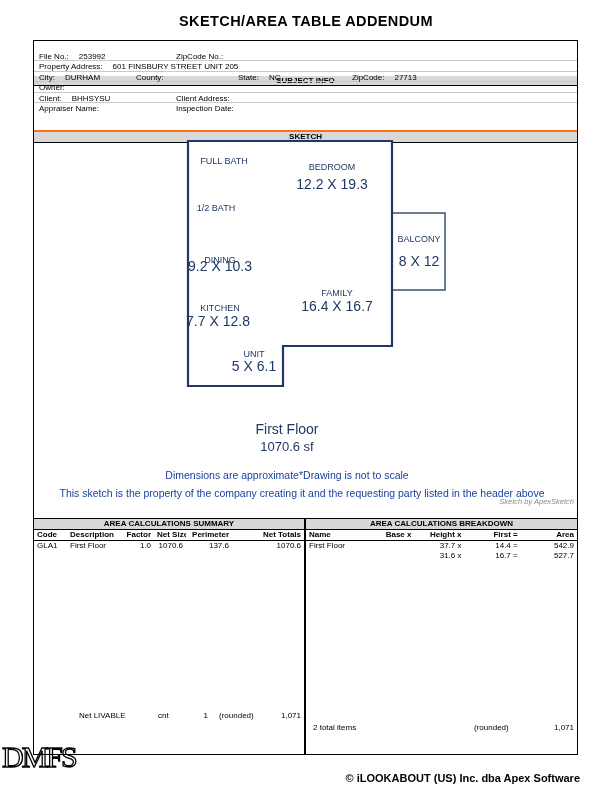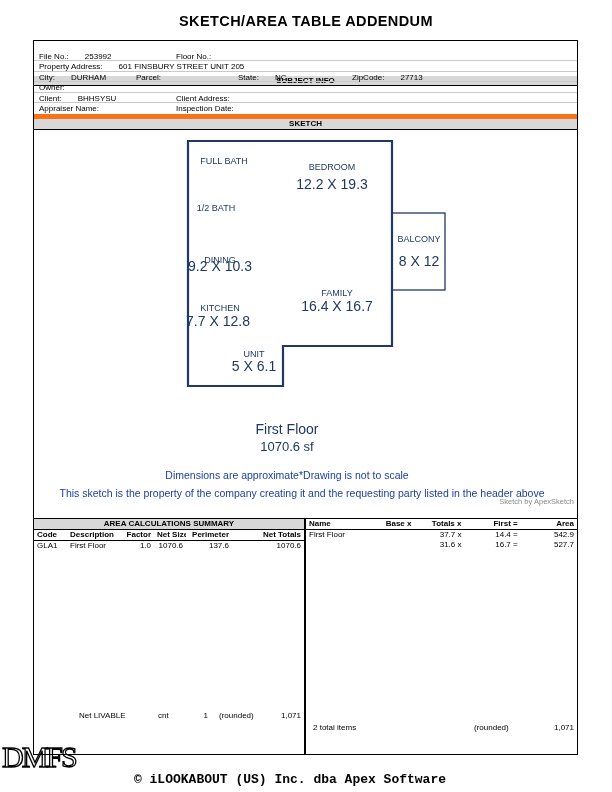--- a/index.html
+++ b/index.html
@@ -15,81 +15,81 @@
   .form{
     position:absolute;left:33px;top:40px;width:545px;height:715px;
     border:1px solid #000;box-sizing:border-box;
   }
   .bar{
     position:absolute;left:0;right:0;height:9px;line-height:9px;
     background:#d8d8d8;border-bottom:1px solid #000;
     font-size:8px;font-weight:bold;text-align:center;
   }
   .bar-subject{top:12px;margin-top:23px;}
-  .bar-sketch{top:73px;border-top:5px solid #f97316;height:10px;line-height:10px;}
+  .bar-sketch{top:89px;border-top:2px solid #f97316;height:10px;line-height:10px;}
   .rows{position:absolute;top:10px;left:0;right:0;}
   .frow{position:relative;height:10.4px;border-bottom:1px solid #c9c9c9;box-sizing:border-box;font-size:8px;}
   .fld{position:absolute;top:1px;white-space:nowrap;}
-  .fld .v{margin-left:16px;}
+  .fld .v{margin-left:10px;}
   .sketch-area{position:absolute;top:85px;left:0;width:543px;height:456px;}
   .plan-svg{position:absolute;left:0;top:0;}
   .room,.dims,.floor-label,.floor-area,.notice{
     position:absolute;transform:translate(-50%,-50%);white-space:nowrap;
     color:#1f3864;text-align:center;
   }
   .room{font-size:9px;}
   .dims{font-size:14px;}
   .floor-label{font-size:14px;}
   .floor-area{font-size:13px;}
   .notice{color:#1c3f9e;font-size:10.5px;}
-  .credit{position:absolute;right:3px;top:371px;font-size:7.5px;color:#8a8a8a;}
+  .credit{position:absolute;right:3px;top:371px;font-size:7.5px;color:#8a8a8a;font-style:italic;}
   .tables{position:absolute;top:477px;bottom:0;left:0;right:0;display:flex;border-top:1px solid #000;}
   .half{position:relative;box-sizing:border-box;}
   .half.left{width:272px;border-right:2px solid #000;}
   .half.right{flex:1;}
   .tbar{
     height:10px;line-height:10px;background:#d8d8d8;border-bottom:1px solid #000;
     font-size:8px;font-weight:bold;text-align:center;
   }
   table.calc{width:100%;border-collapse:collapse;table-layout:fixed;font-size:8px;}
   table.calc th{font-weight:bold;border-bottom:1px solid #000;}
   table.calc th,table.calc td{padding:1px 3px;height:8px;line-height:8px;overflow:hidden;white-space:nowrap;}
   .l{text-align:left;}
   .r{text-align:right;}
   .fspan{position:absolute;font-size:8px;white-space:nowrap;}
   .watermark{
     position:absolute;left:2px;top:742px;line-height:1;
     font-family:"Liberation Serif",serif;font-size:30px;letter-spacing:-2px;
     color:transparent;-webkit-text-stroke:1.3px #000;
   }
   .copyright{
-    position:absolute;top:772px;left:0;width:580px;text-align:center;
-    font-size:13px;font-weight:bold;font-family:Liberation Mono, monospace;
+    position:absolute;top:772px;left:0;width:580px;text-align:right;
+    font-size:11px;font-weight:bold;
   }
 </style>
 </head>
 <body>
 
 <div class="page-title">SKETCH/AREA TABLE ADDENDUM</div>
 
 <div class="form">
 
   <div class="bar bar-subject">SUBJECT INFO</div>
 
   <div class="rows">
     <div class="frow">
       <span class="fld" style="left:5px"><span>File No.:</span><span class="v">253992</span></span>
-      <span class="fld" style="left:142px"><span>Floor No.:</span><span class="v"></span></span>
+      <span class="fld" style="left:142px"><span>ZipCode No.:</span><span class="v"></span></span>
     </div>
     <div class="frow">
       <span class="fld" style="left:5px"><span>Property Address:</span><span class="v">601 FINSBURY STREET UNIT 205</span></span>
     </div>
     <div class="frow">
       <span class="fld" style="left:5px"><span>City:</span><span class="v">DURHAM</span></span>
-      <span class="fld" style="left:102px"><span>Parcel:</span><span class="v"></span></span>
+      <span class="fld" style="left:102px"><span>County:</span><span class="v"></span></span>
       <span class="fld" style="left:204px"><span>State:</span><span class="v">NC</span></span>
       <span class="fld" style="left:318px"><span>ZipCode:</span><span class="v">27713</span></span>
     </div>
     <div class="frow">
       <span class="fld" style="left:5px"><span>Owner:</span><span class="v"></span></span>
     </div>
     <div class="frow">
       <span class="fld" style="left:5px"><span>Client:</span><span class="v">BHHSYSU</span></span>
       <span class="fld" style="left:142px"><span>Client Address:</span><span class="v"></span></span>
     </div>
@@ -164,33 +164,34 @@
         </tbody>
       </table>
       <span class="fspan" style="left:45px;top:192px">Net LIVABLE</span>
       <span class="fspan" style="left:124px;top:192px">cnt</span>
       <span class="fspan r" style="left:158px;top:192px;width:16px">1</span>
       <span class="fspan" style="left:185px;top:192px">(rounded)</span>
       <span class="fspan r" style="right:3px;top:192px">1,071</span>
     </div>
 
     <div class="half right">
+      <div class="tbar">AREA CALCULATIONS BREAKDOWN</div>
       <table class="calc">
         <colgroup>
             <col style="width:75px">
             <col style="width:30px">
             <col style="width:50px">
             <col style="width:55px">
             <col style="width:55px">
           </colgroup>
         <thead>
           <tr>
             <th class="l">Name</th>
             <th class="r">Base  x</th>
-            <th class="r">Totals  x</th>
+            <th class="r">Height  x</th>
             <th class="r">First =</th>
             <th class="r">Area</th>
           </tr>
         </thead>
         <tbody>
           <tr>
             <td class="l">First Floor</td>
             <td class="r"></td>
             <td class="r">37.7  x</td>
             <td class="r">14.4 =</td>

